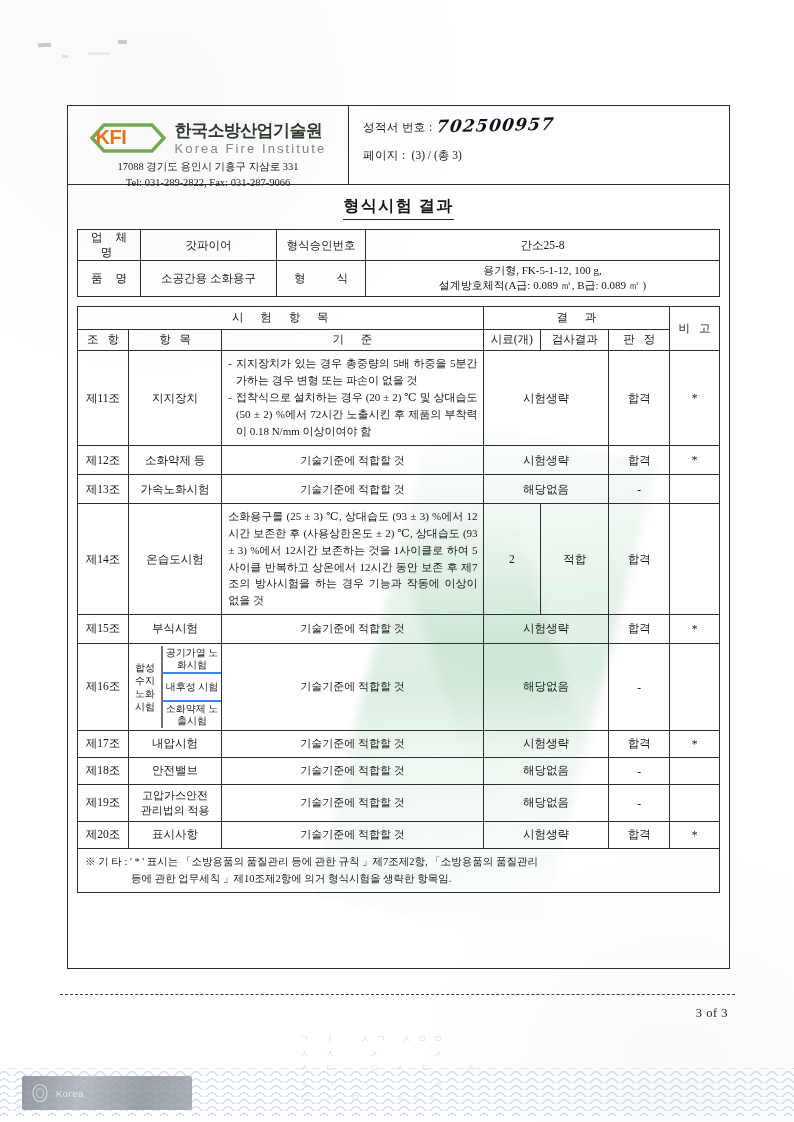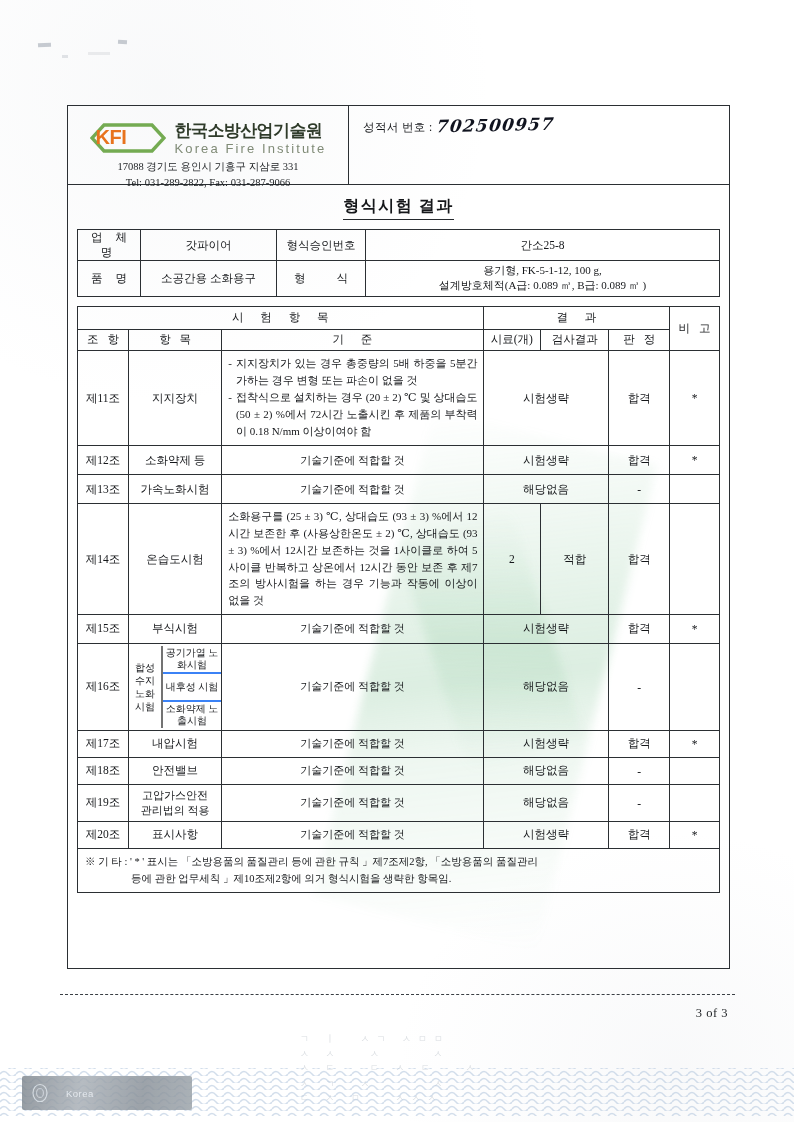--- a/index.html
+++ b/index.html
@@ -178,21 +178,21 @@
   
   .sec-band{
     position:absolute;left:0;bottom:0;width:794px;height:60px;
     overflow:hidden;
   }
   .waves{position:absolute;left:0;top:0;width:794px;height:60px;opacity:.62;}
   .sec-chip{
     position:absolute;left:22px;top:14px;width:170px;height:34px;
     background:linear-gradient(100deg,#7d858d 0%,#a7aeb5 35%,#878f97 70%,#99a1a8 100%);
     border-radius:2px;opacity:.82;
-    display:flex;align-items:center;gap:16px;padding-left:8px;box-sizing:border-box;
+    display:flex;align-items:center;gap:6px;padding-left:8px;box-sizing:border-box;
   }
   .sec-chip .txt{
     font-family:"Liberation Sans","DejaVu Sans",sans-serif;
     font-size:9.5px;color:#e8edf2;letter-spacing:.5px;opacity:.9;
   }
 </style>
 </head>
 <body>
 
 <div class="page">
@@ -223,20 +223,24 @@
           </div>
         </div>
         <div class="addr">17088 경기도 용인시 기흥구 지삼로 331</div>
         <div class="addr">Tel: 031-289-2822, Fax: 031-287-9066</div>
       </div>
 
       <div class="hdr-right">
         <div class="hdr-line">
           <span class="hdr-label">성적서 번호 :</span>
           <span class="handwritten">702500957</span>
+        </div>
+        <div class="hdr-line">
+          <span class="hdr-label">페이지 :</span>
+          <span style="margin-left:6px">(3) / (총 3)</span>
         </div>
       </div>
     </div>
 
     <div class="title-wrap">
       <span class="title">형식시험 결과</span>
     </div>
 
     <div class="info-wrap">
       <table class="info">

